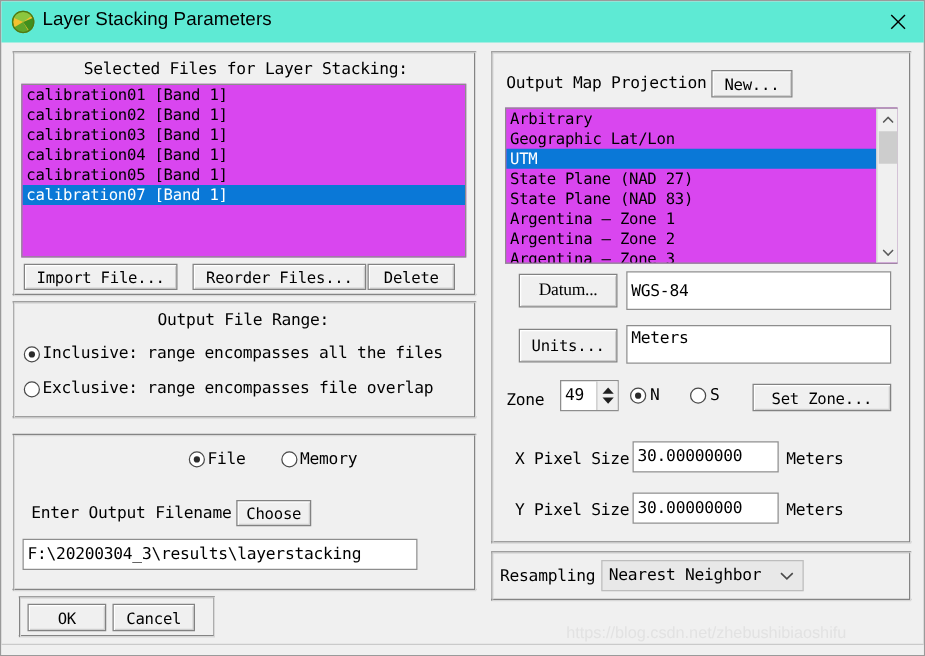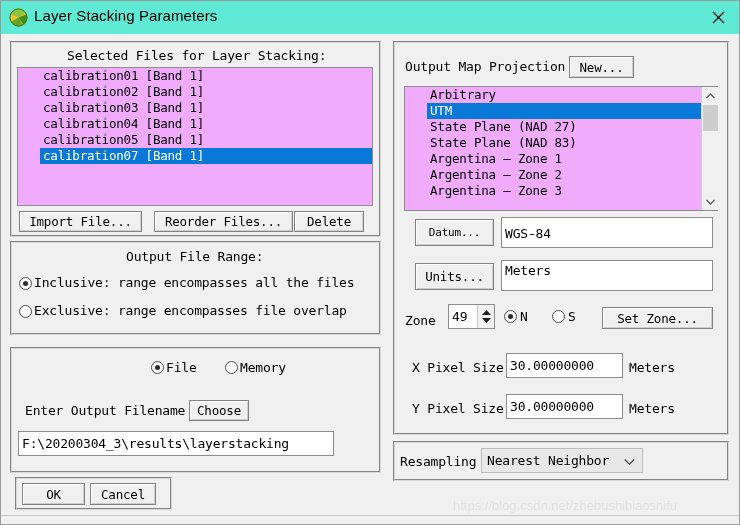--- a/index.html
+++ b/index.html
@@ -90,24 +90,23 @@
     background: #ffffff;
     border: 1px solid #8d8d8d;
     display: flex;
     align-items: center;
     padding-left: 3px;
     overflow: hidden;
   }
   .listbox {
     position: absolute;
     box-sizing: border-box;
-    background: #f0abfc;
+    background: #d946ef;
     border: 1px solid #8d8d8d;
     overflow: hidden;
-    padding-left: 22px;
   }
   .list-row {
     height: 16px;
     line-height: 16px;
     padding-left: 3px;
     white-space: nowrap;
     color: #000;
   }
   .list-row.selected {
     background: #0a78d7;
@@ -296,20 +295,21 @@
 
   <div class="frame2" style="left:392px; top:40px; width:336px; height:394px;">
   </div>
 
   <div class="label mono" style="left:404px; top:58px; font-size:13px;">Output Map Projection</div>
   <div class="btn mono" style="left:568px; top:55px; width:65px; height:22px; font-size:12.5px;">New...</div>
 
   <div class="listbox" style="left:403px; top:85px; width:314px; height:125px;">
     <div class="mono" id="proj-list" style="font-size:12.5px;">
         <div class="list-row">Arbitrary</div>
+        <div class="list-row">Geographic Lat/Lon</div>
         <div class="list-row selected" style="width: 294px;">UTM</div>
         <div class="list-row">State Plane (NAD 27)</div>
         <div class="list-row">State Plane (NAD 83)</div>
         <div class="list-row">Argentina – Zone 1</div>
         <div class="list-row">Argentina – Zone 2</div>
         <div class="list-row">Argentina – Zone 3</div>
       </div>
   </div>
   <div class="scrollbar" style="left:700px; top:86px; height:123px;">
     <div class="sb-arrow">
@@ -318,21 +318,21 @@
         </svg>
     </div>
     <div class="sb-thumb" style="top:18px; height:26px;"></div>
     <div class="sb-arrow" style="position:absolute; bottom:0; width:17px;">
       <svg width="9" height="6" viewBox="0 0 9 6">
           <polyline points="0.5,1 4.5,5 8.5,1" fill="none" stroke="#5a5a5a" stroke-width="1.3"></polyline>
         </svg>
     </div>
   </div>
 
-  <div class="btn mono" style="left:414px; top:218px; width:79px; height:27px; font-size:11px;">Datum...</div>
+  <div class="btn mono" style="left:414px; top:218px; width:79px; height:27px; font-size:14px;font-family:Liberation Serif, serif;">Datum...</div>
   <div class="textfield mono" style="left:500px; top:216px; width:212px; height:31px; font-size:13px; align-items:flex-start; padding-top:8px;">
     <span>WGS-84</span>
   </div>
 
   <div class="btn mono" style="left:414px; top:262px; width:79px; height:27px; font-size:12.5px;">Units...</div>
   <div class="textfield mono" style="left:500px; top:259px; width:212px; height:31px; font-size:13px; align-items:flex-start; padding-top:2px;">
     <span>Meters</span>
   </div>
 
   <div class="label mono" style="left:404px; top:312px; font-size:13px;">Zone</div>

